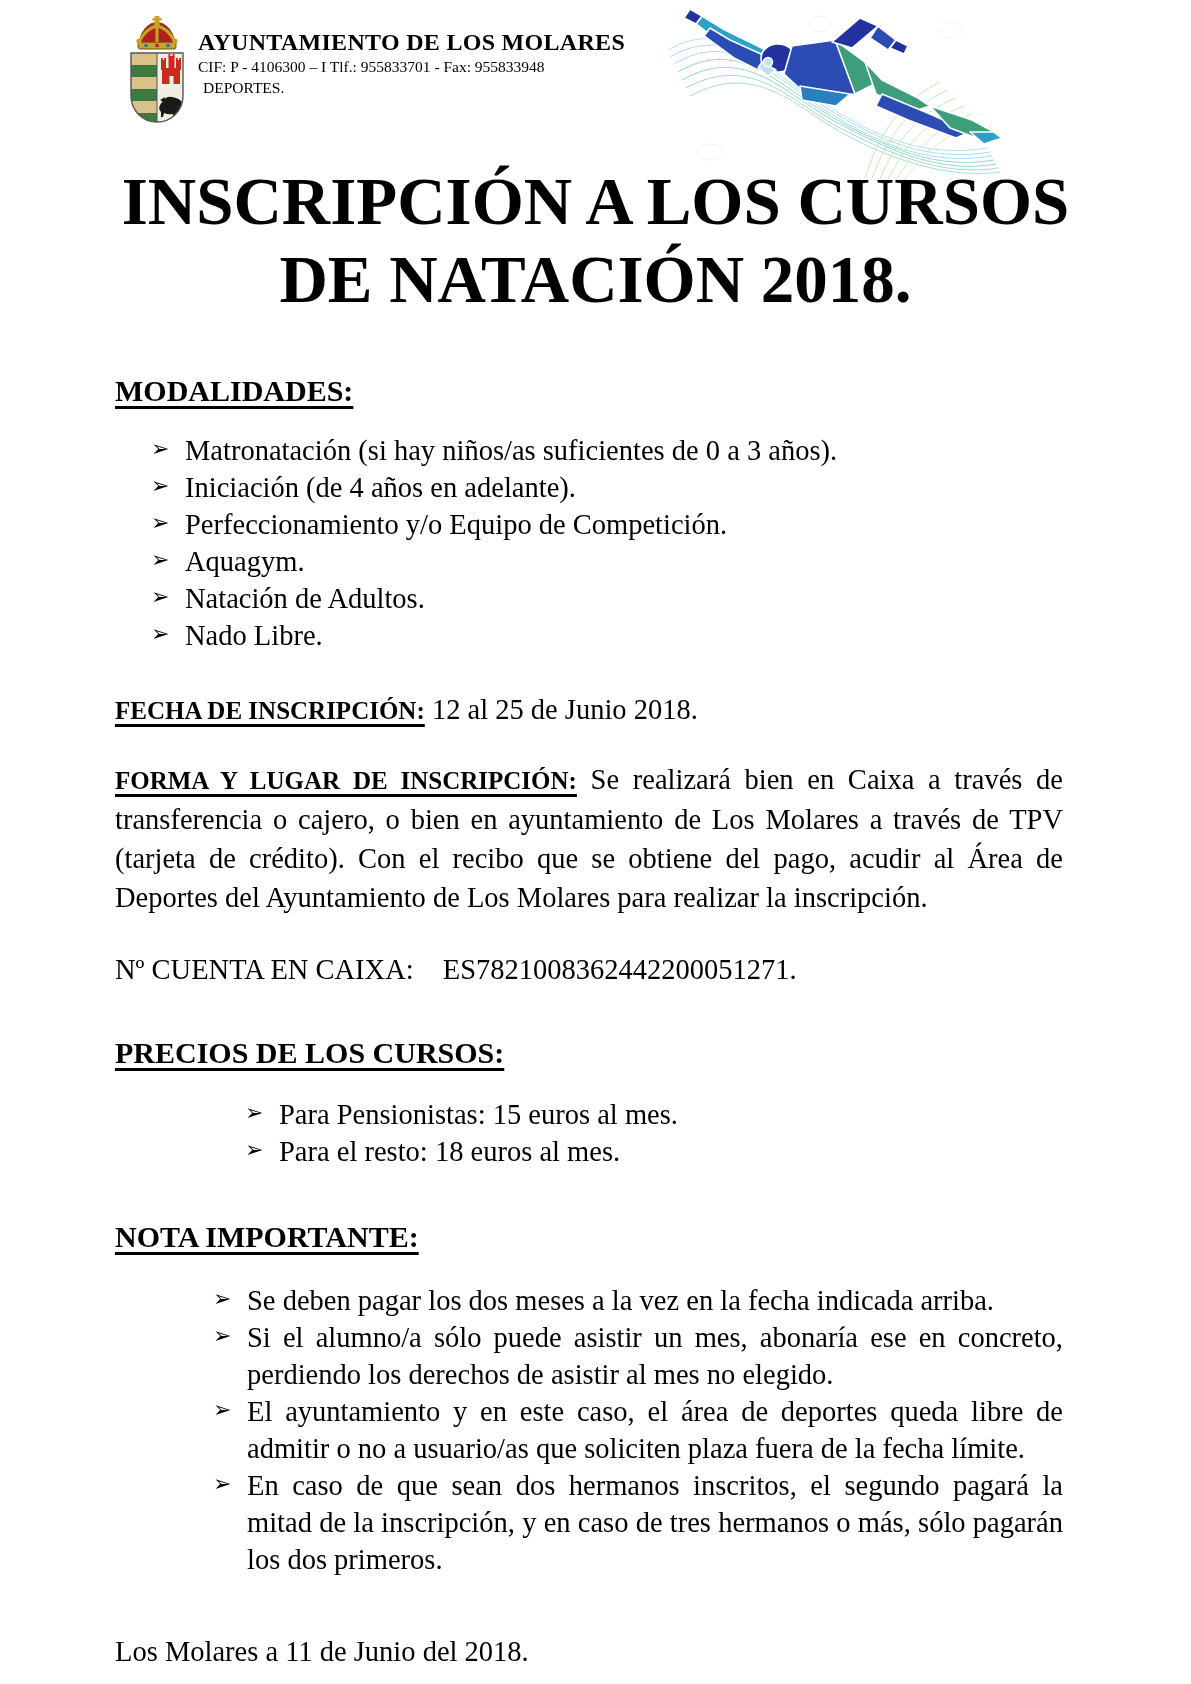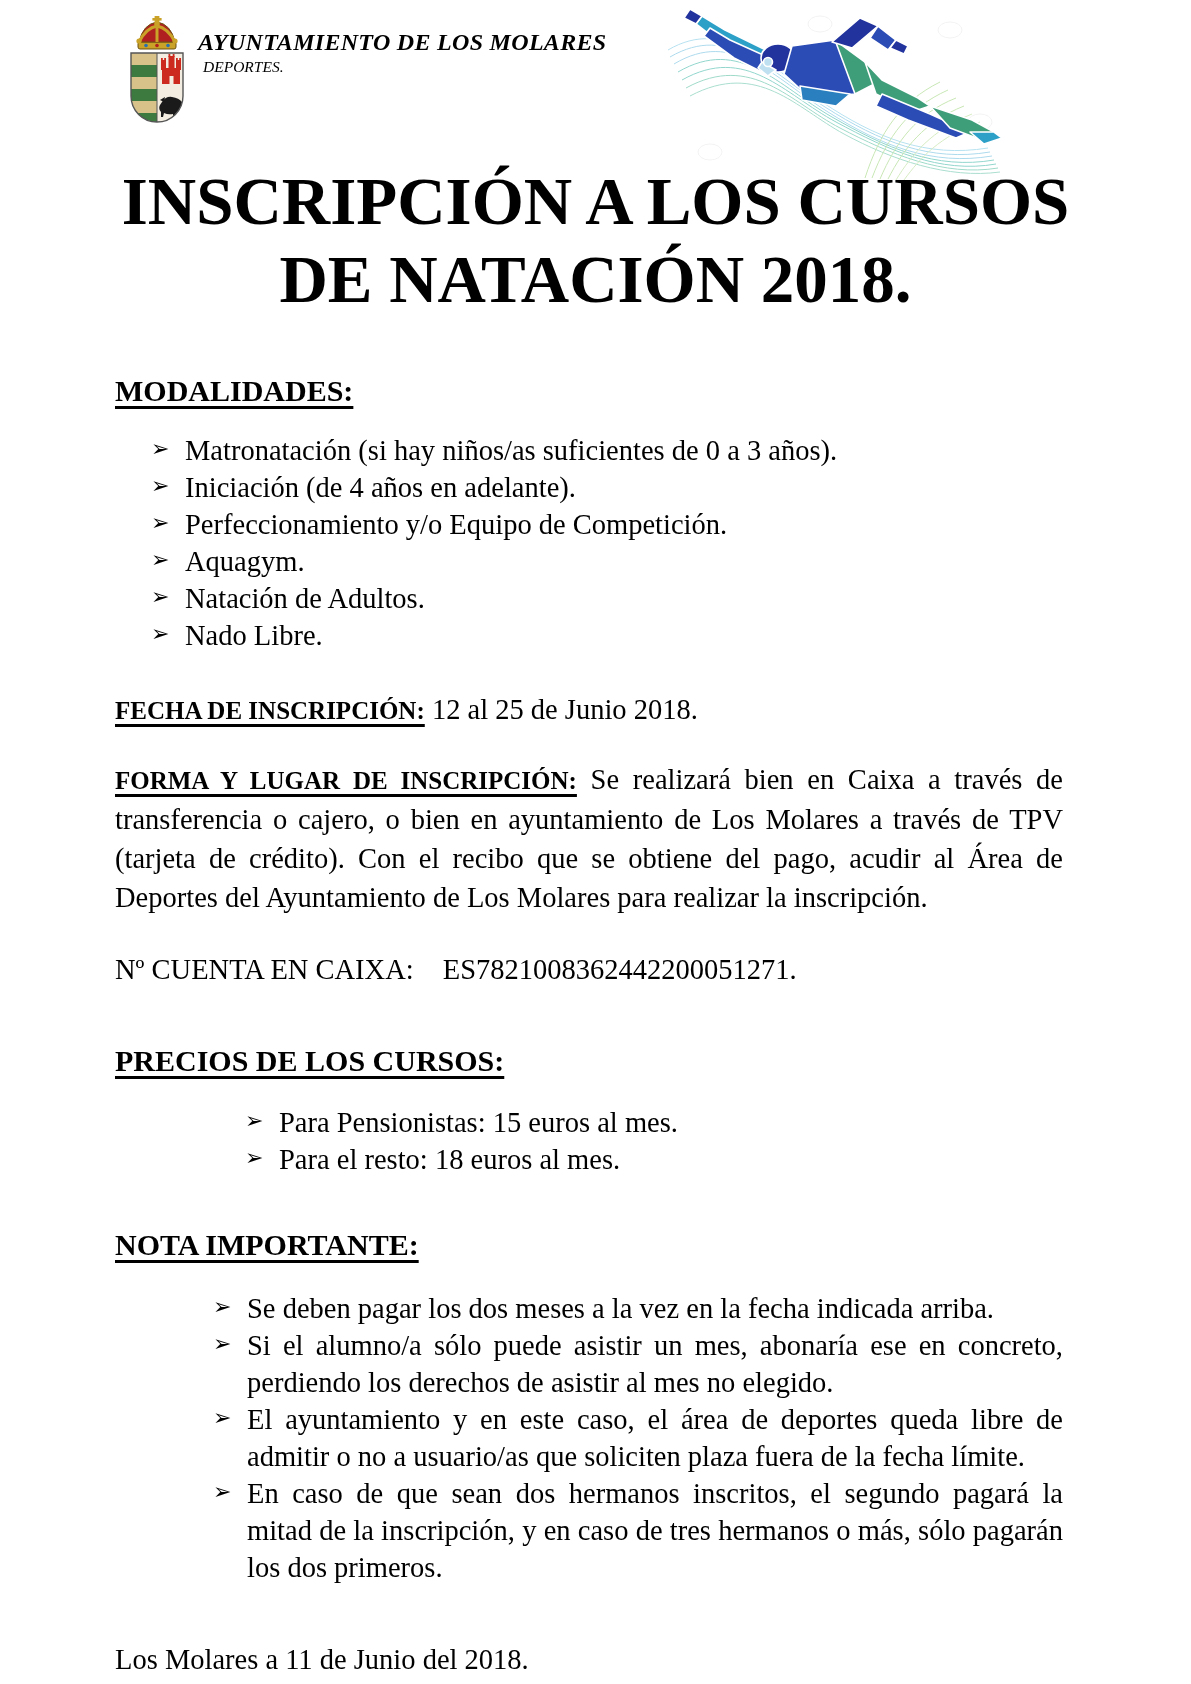--- a/index.html
+++ b/index.html
@@ -8,21 +8,21 @@
     width:1191px; height:1684px;
     margin:0 auto;
     background:#ffffff;
     color:#000;
     font-family:"Liberation Serif", serif;
     overflow:hidden;
   }
 
   
   .crest { position:absolute; top:16px; left:118px; }
-  .header-text { position:absolute; top:28px; left:198px; width:500px; line-height:1.18;font-style:italic; }
+  .header-text { position:absolute; top:28px; left:198px; width:500px; line-height:1.18; }
   .org-name { font-size:24px; font-weight:bold; letter-spacing:.3px; white-space:nowrap; }
   .addr-line, .contact-line, .dept-line { font-size:15.5px; white-space:nowrap; }
   .addr-line { margin-top:5px; }
   .contact-line { margin-top:2px; }
   .dept-line { margin-top:2px; padding-left:5px; }
   .swimmer-art { position:absolute; top:2px; left:650px; }
 
   
   .title-block {
     position:absolute; top:162px; left:38px; right:38px;
@@ -58,21 +58,21 @@
   .list-nota .li-text { text-align:justify; }
 
   .inline-heading {
     font-size:25px; font-weight:bold;
     text-decoration:underline;
     text-decoration-thickness:3px;
     text-underline-offset:5px;
   }
   .fecha-par { margin:40px 0 0 0; font-size:28.5px; }
   .forma-par { margin:34px 0 0 0; font-size:28.5px; line-height:1.38; text-align:justify; }
-  .cuenta-par { margin:36px 0 16px 0; font-size:28.5px; }
+  .cuenta-par { margin:36px 0 8px 0; font-size:28.5px; }
   .cuenta-value { margin-left:22px; }
 
   .footer-date { margin:58px 0 0 0; font-size:28.5px; }
 </style>
 </head>
 <body>
 
 <div class="page">
 
   <div class="crest">
@@ -127,20 +127,21 @@
           </g>
         </g>
         <path d="M13 37 H65 V80 A26 26 0 0 1 39 106 A26 26 0 0 1 13 80 Z" fill="none" stroke="#555" stroke-width="1.4"></path>
         <line x1="39" y1="37" x2="39" y2="106" stroke="#555" stroke-width="1"></line>
       </g>
     </svg>
   </div>
 
   <div class="header-text">
     <div class="org-name">AYUNTAMIENTO DE LOS MOLARES</div>
+    <div class="contact-line">CIF: P - 4106300 – I   Tlf.: 955833701 - Fax: 955833948</div>
     <div class="dept-line">DEPORTES.</div>
   </div>
 
   <div class="swimmer-art">
     <svg width="370" height="178" viewBox="0 0 370 178">
 
       <g fill="none" stroke-width="1" opacity="0.85">
         <path d="M20 55 C80 20, 120 70, 175 105 S280 160, 340 150" stroke="#9fd4ea"></path>
         <path d="M24 62 C84 26, 124 76, 178 110 S282 164, 342 154" stroke="#9fd4ea"></path>
         <path d="M28 70 C90 34, 128 84, 182 115 S286 168, 344 158" stroke="#7fcfc4"></path>

